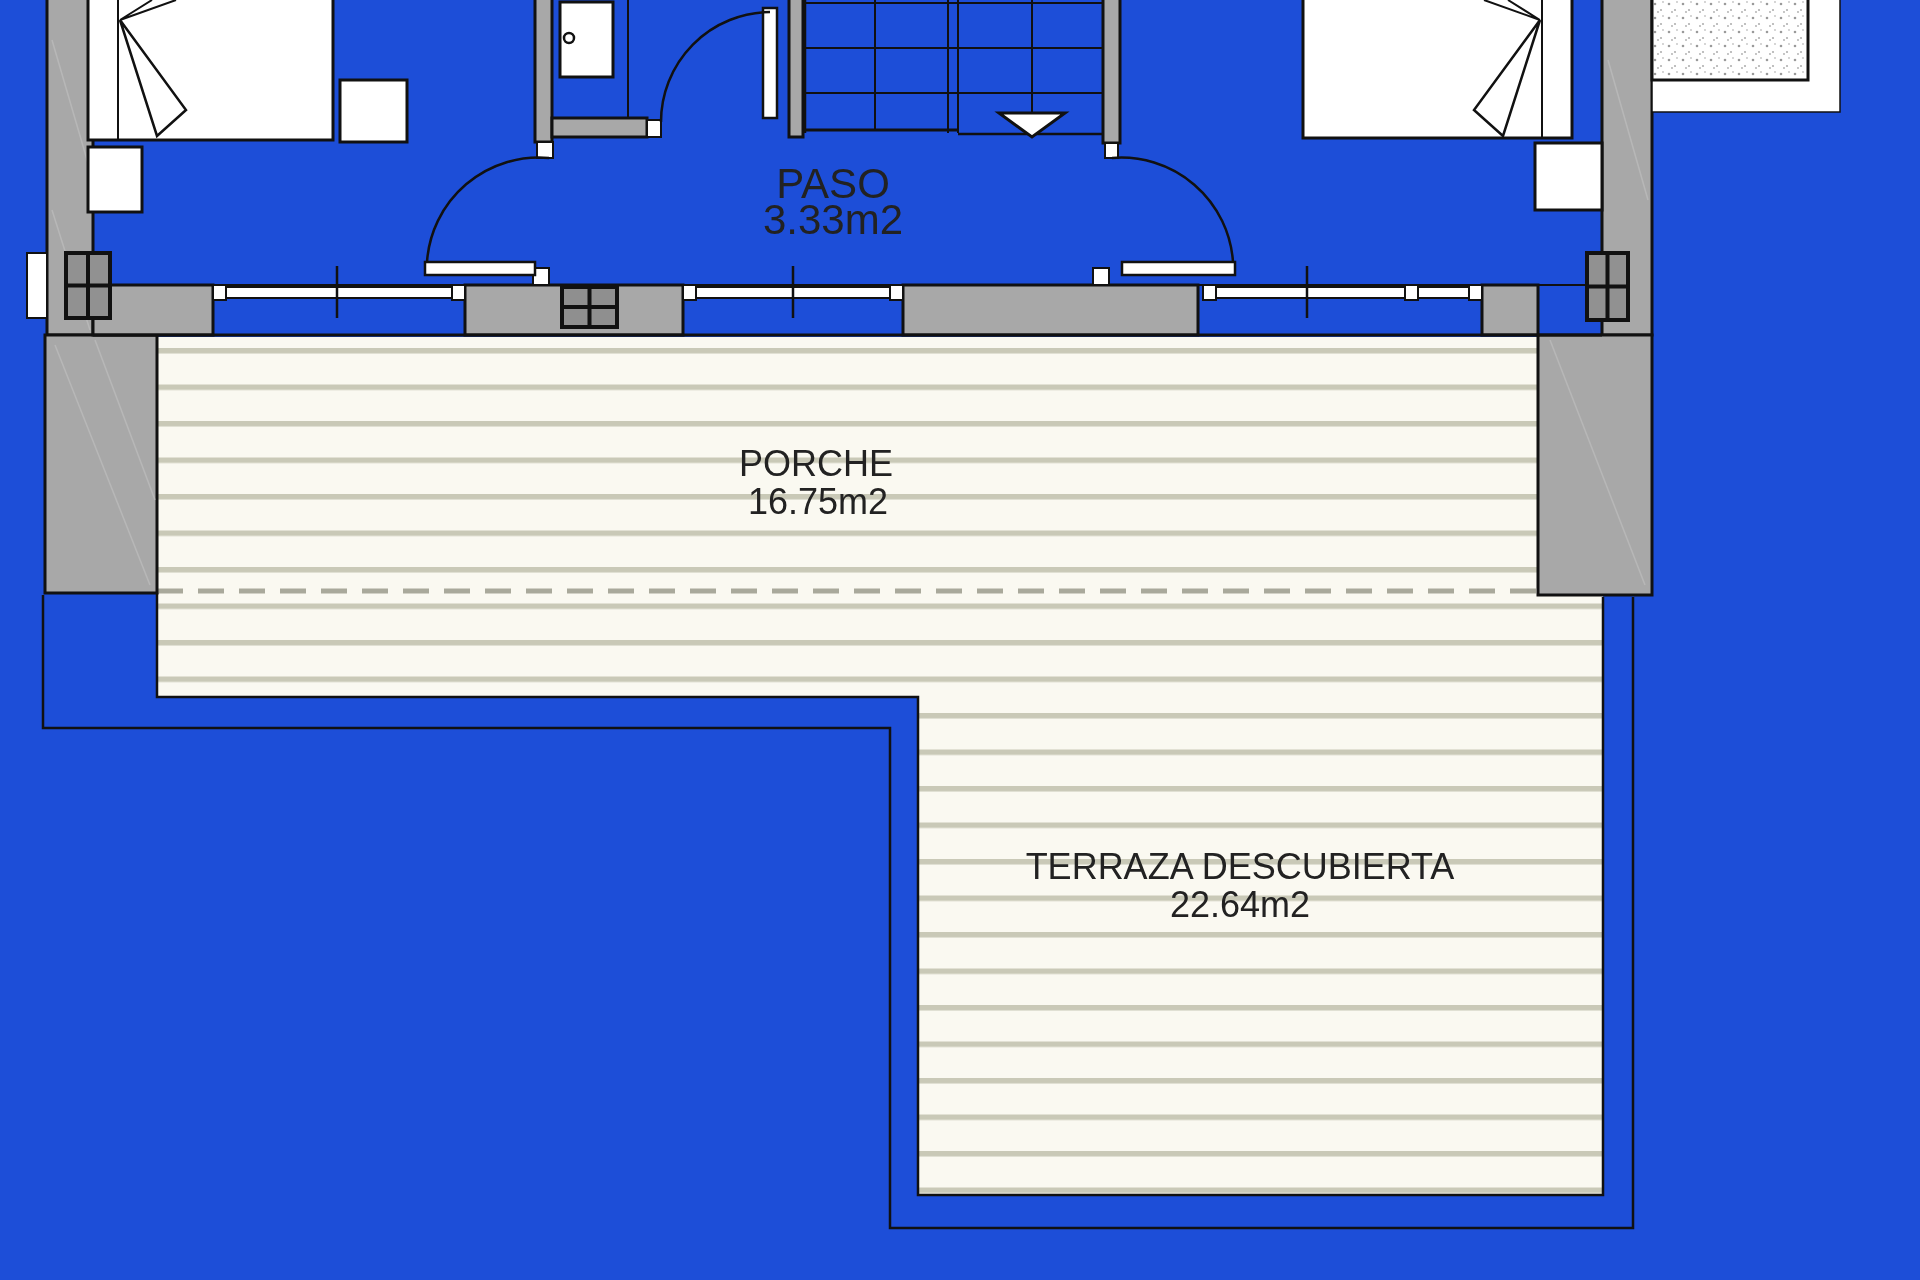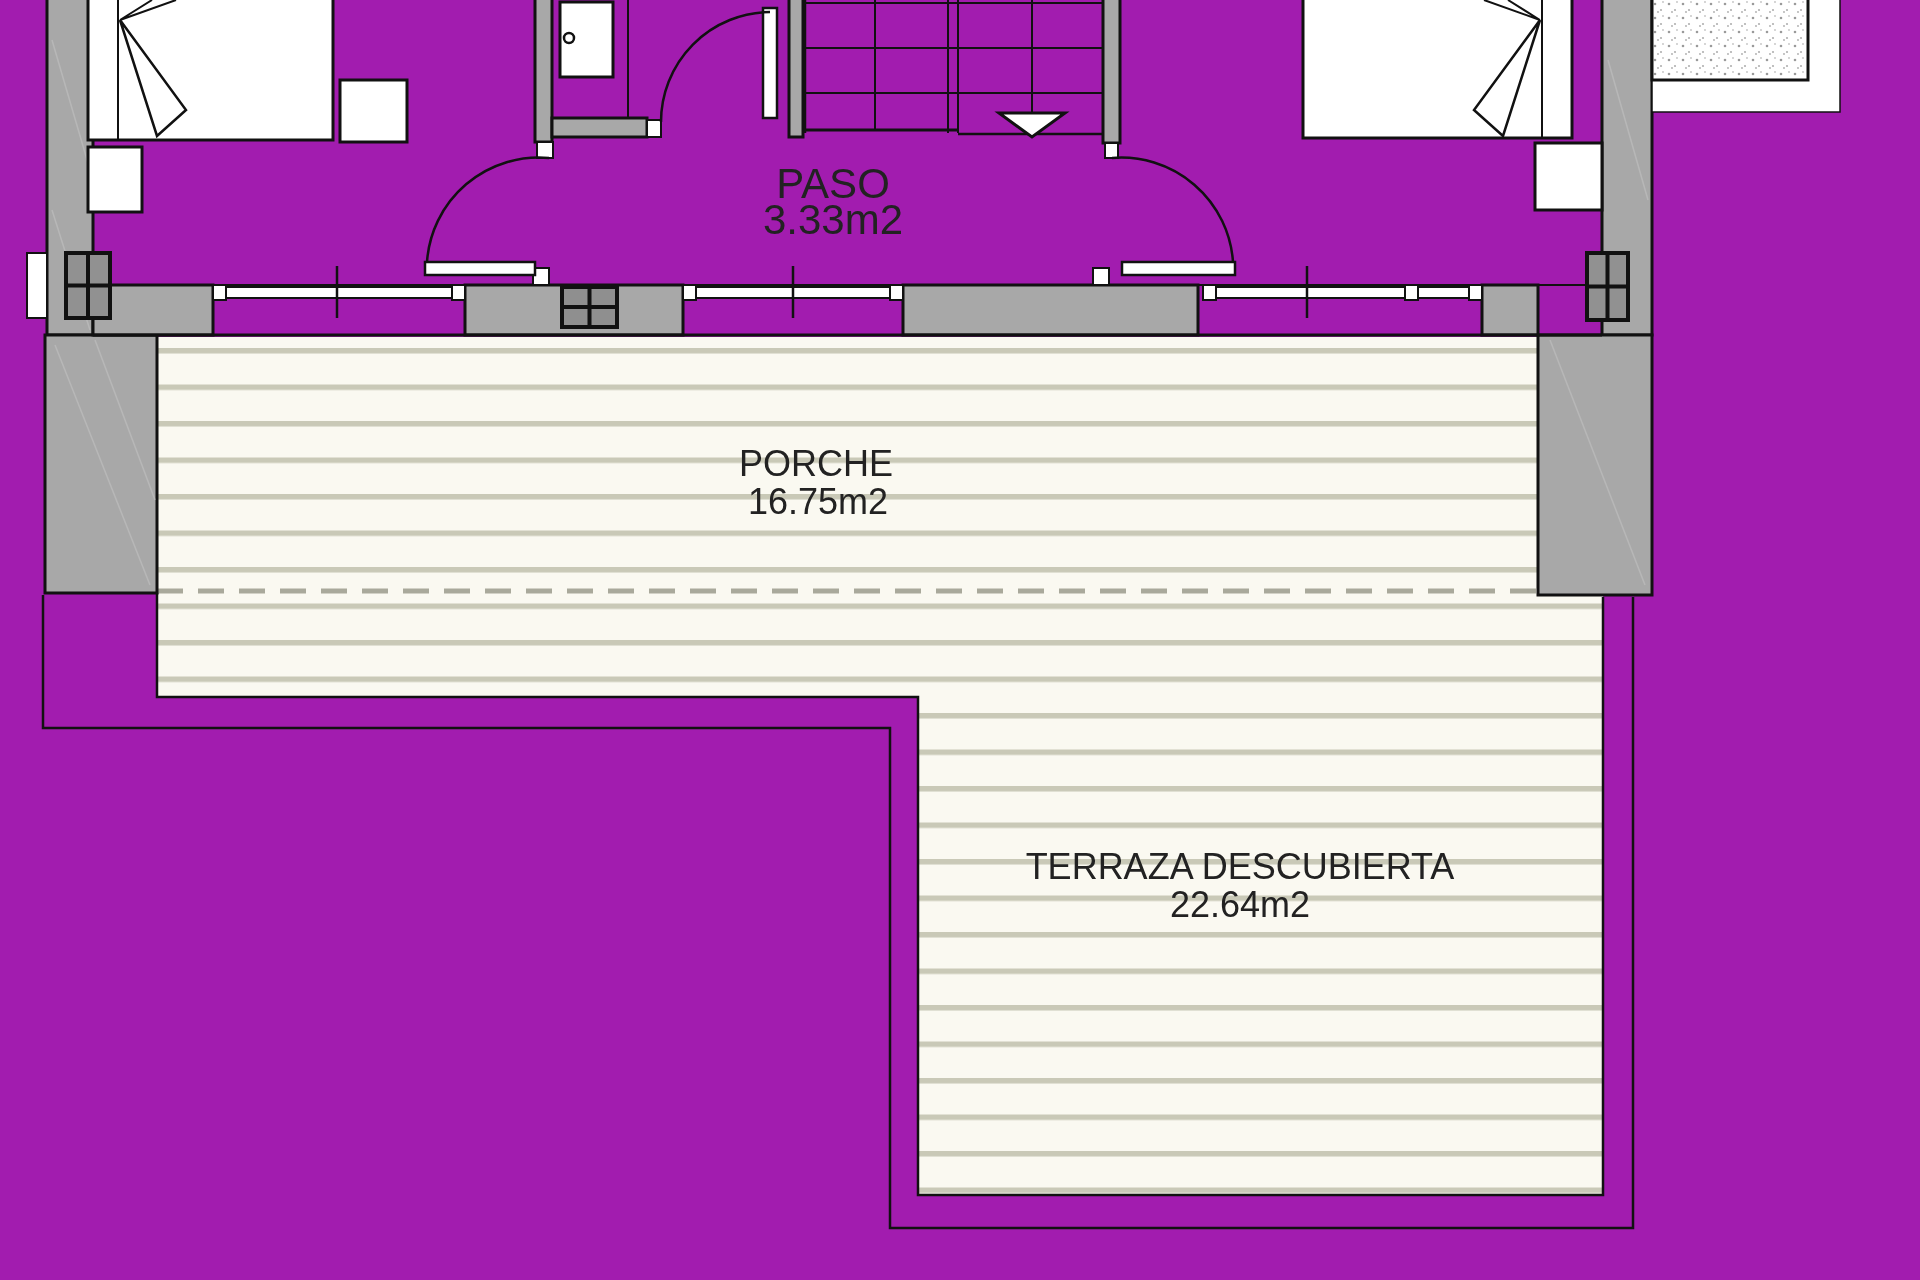--- a/index.html
+++ b/index.html
@@ -1,16 +1,16 @@
 <!DOCTYPE html>
 <html><head>
 <meta charset="utf-8">
 <style>
   html,body{margin:0;padding:0;background:#ffffff;}
-  #stage{position:relative;width:1920px;height:1280px;background:#a21caf;overflow:hidden;}
+  #stage{position:relative;width:1920px;height:1280px;background:#1d4ed8;overflow:hidden;}
   svg{position:absolute;left:0;top:0;display:block;}
   text{font-family:"Liberation Sans","DejaVu Sans",sans-serif;fill:#222222;}
   .room-name{font-size:42px;}
   .room-name.small{font-size:36px;}
 </style>
 </head>
 <body>
 
 <div id="stage">
 <svg width="1920" height="1280" viewBox="0 0 1920 1280">

